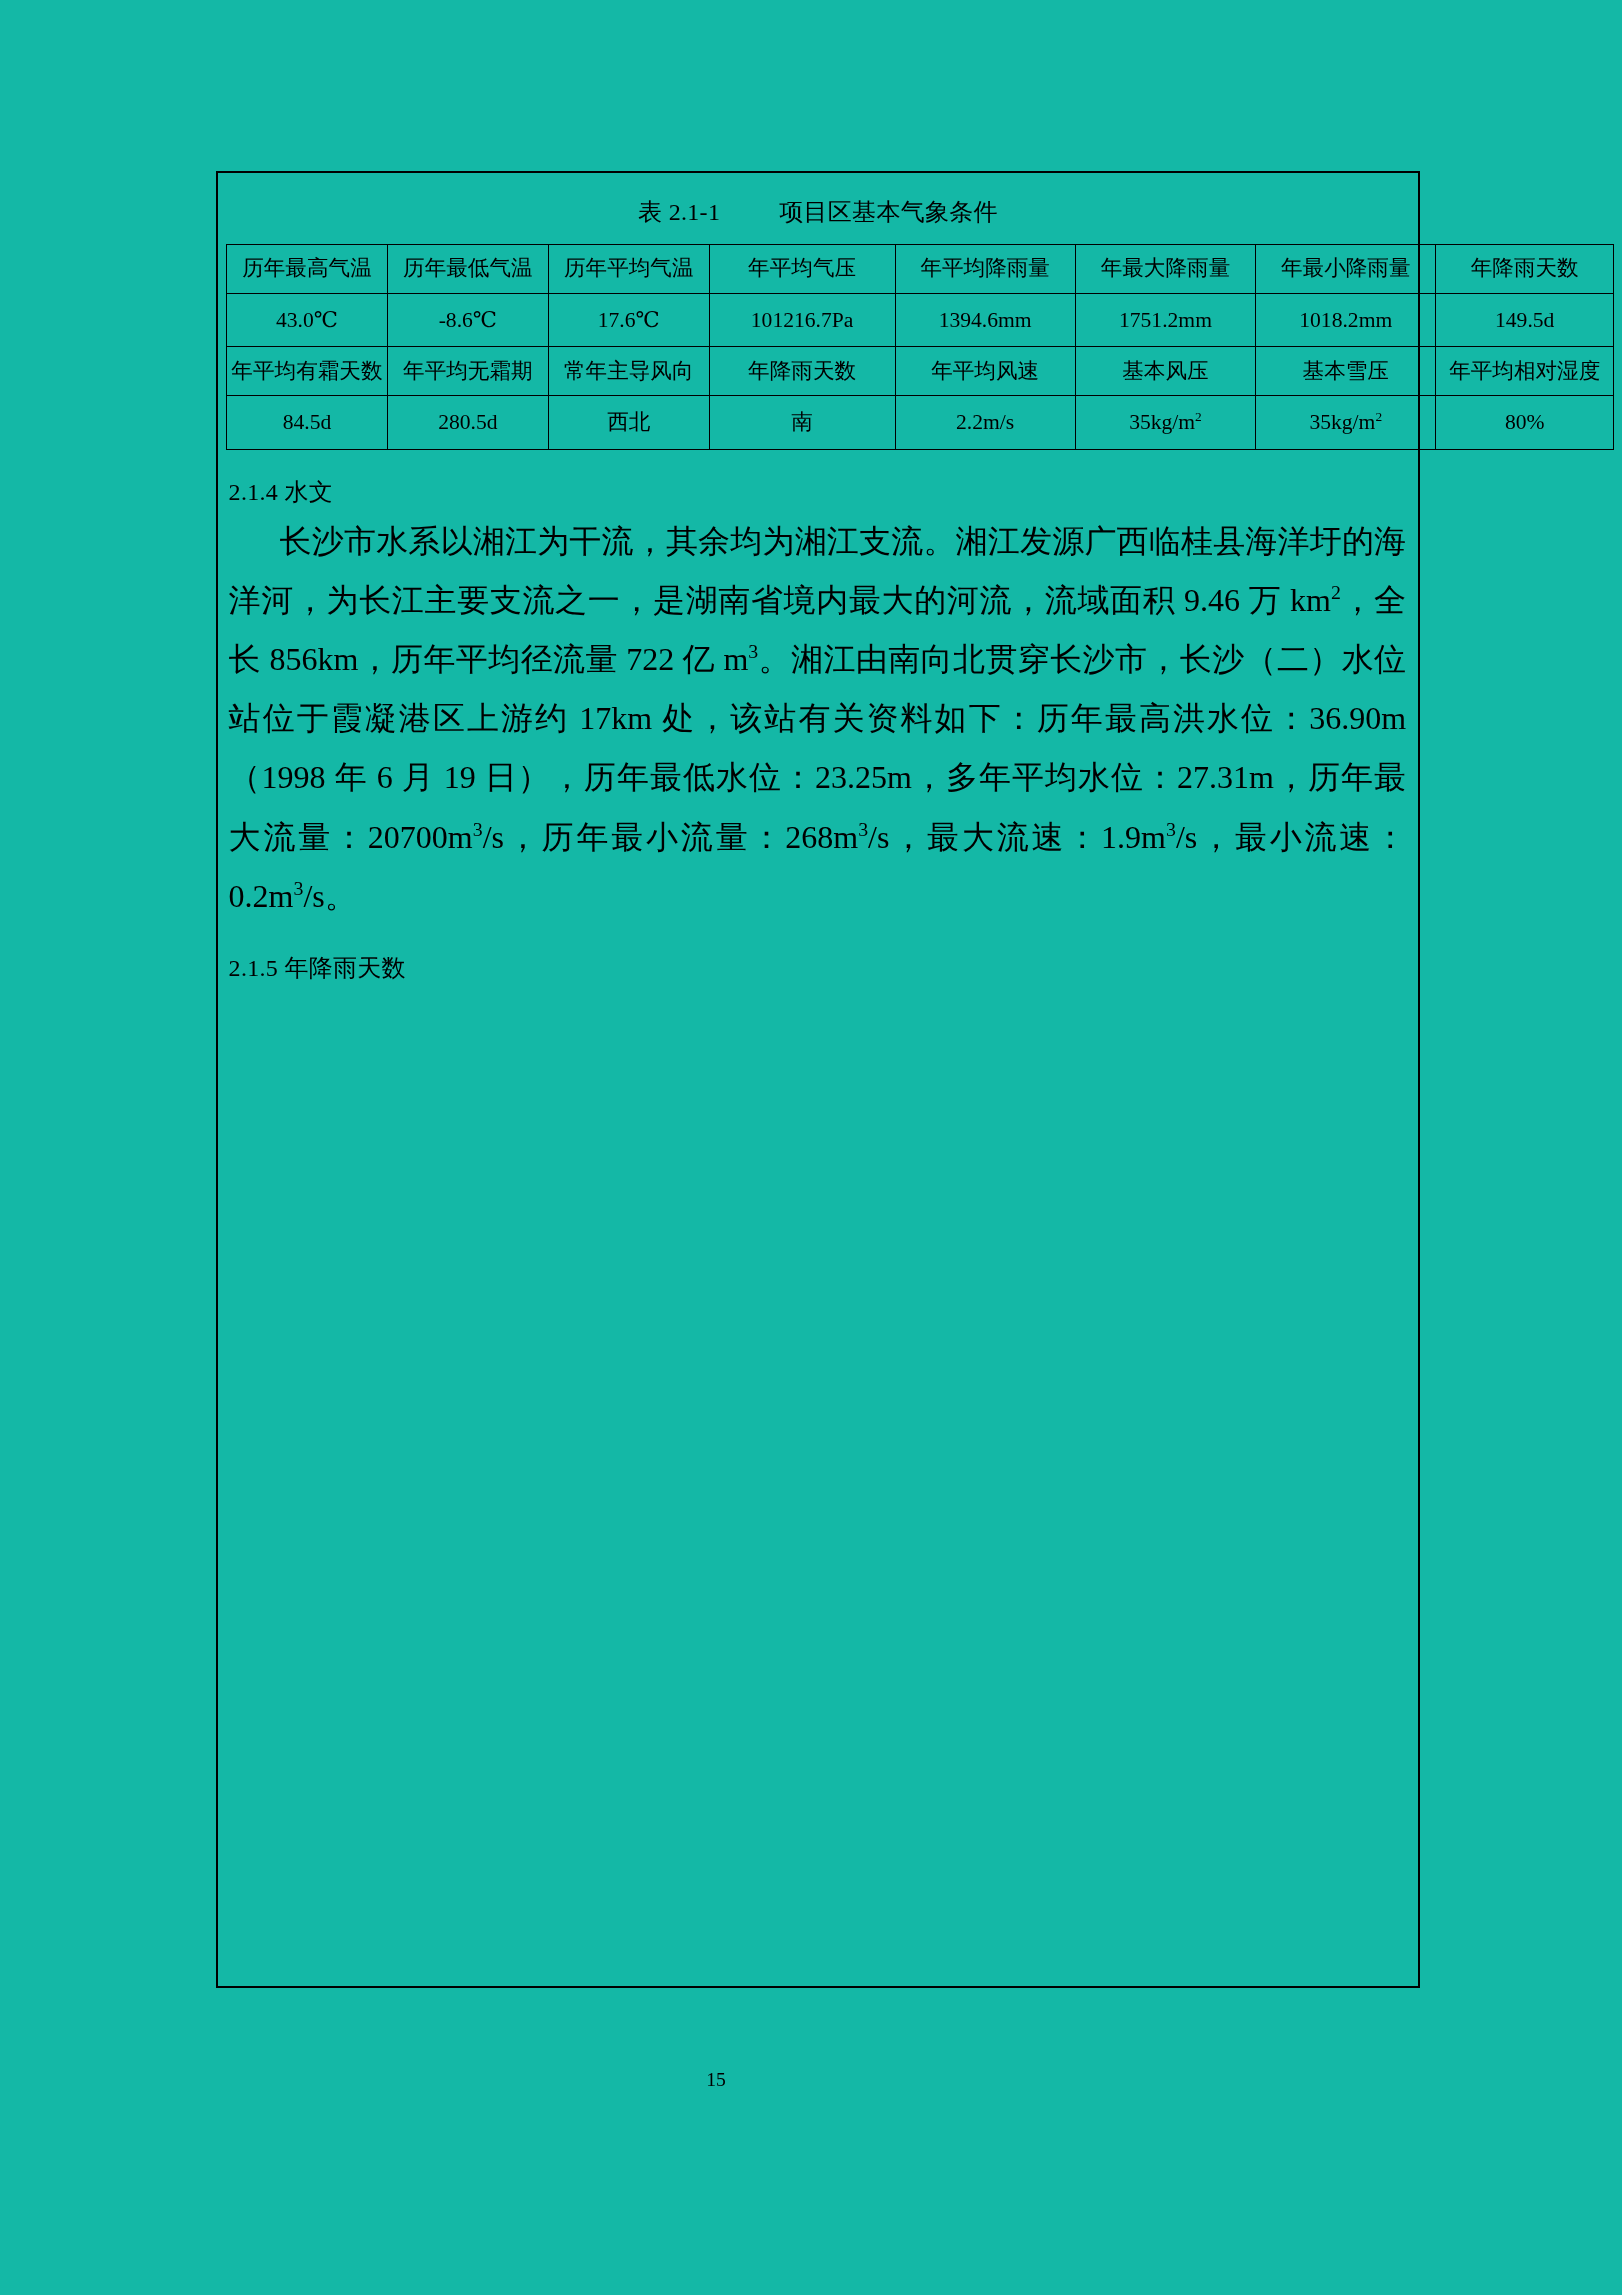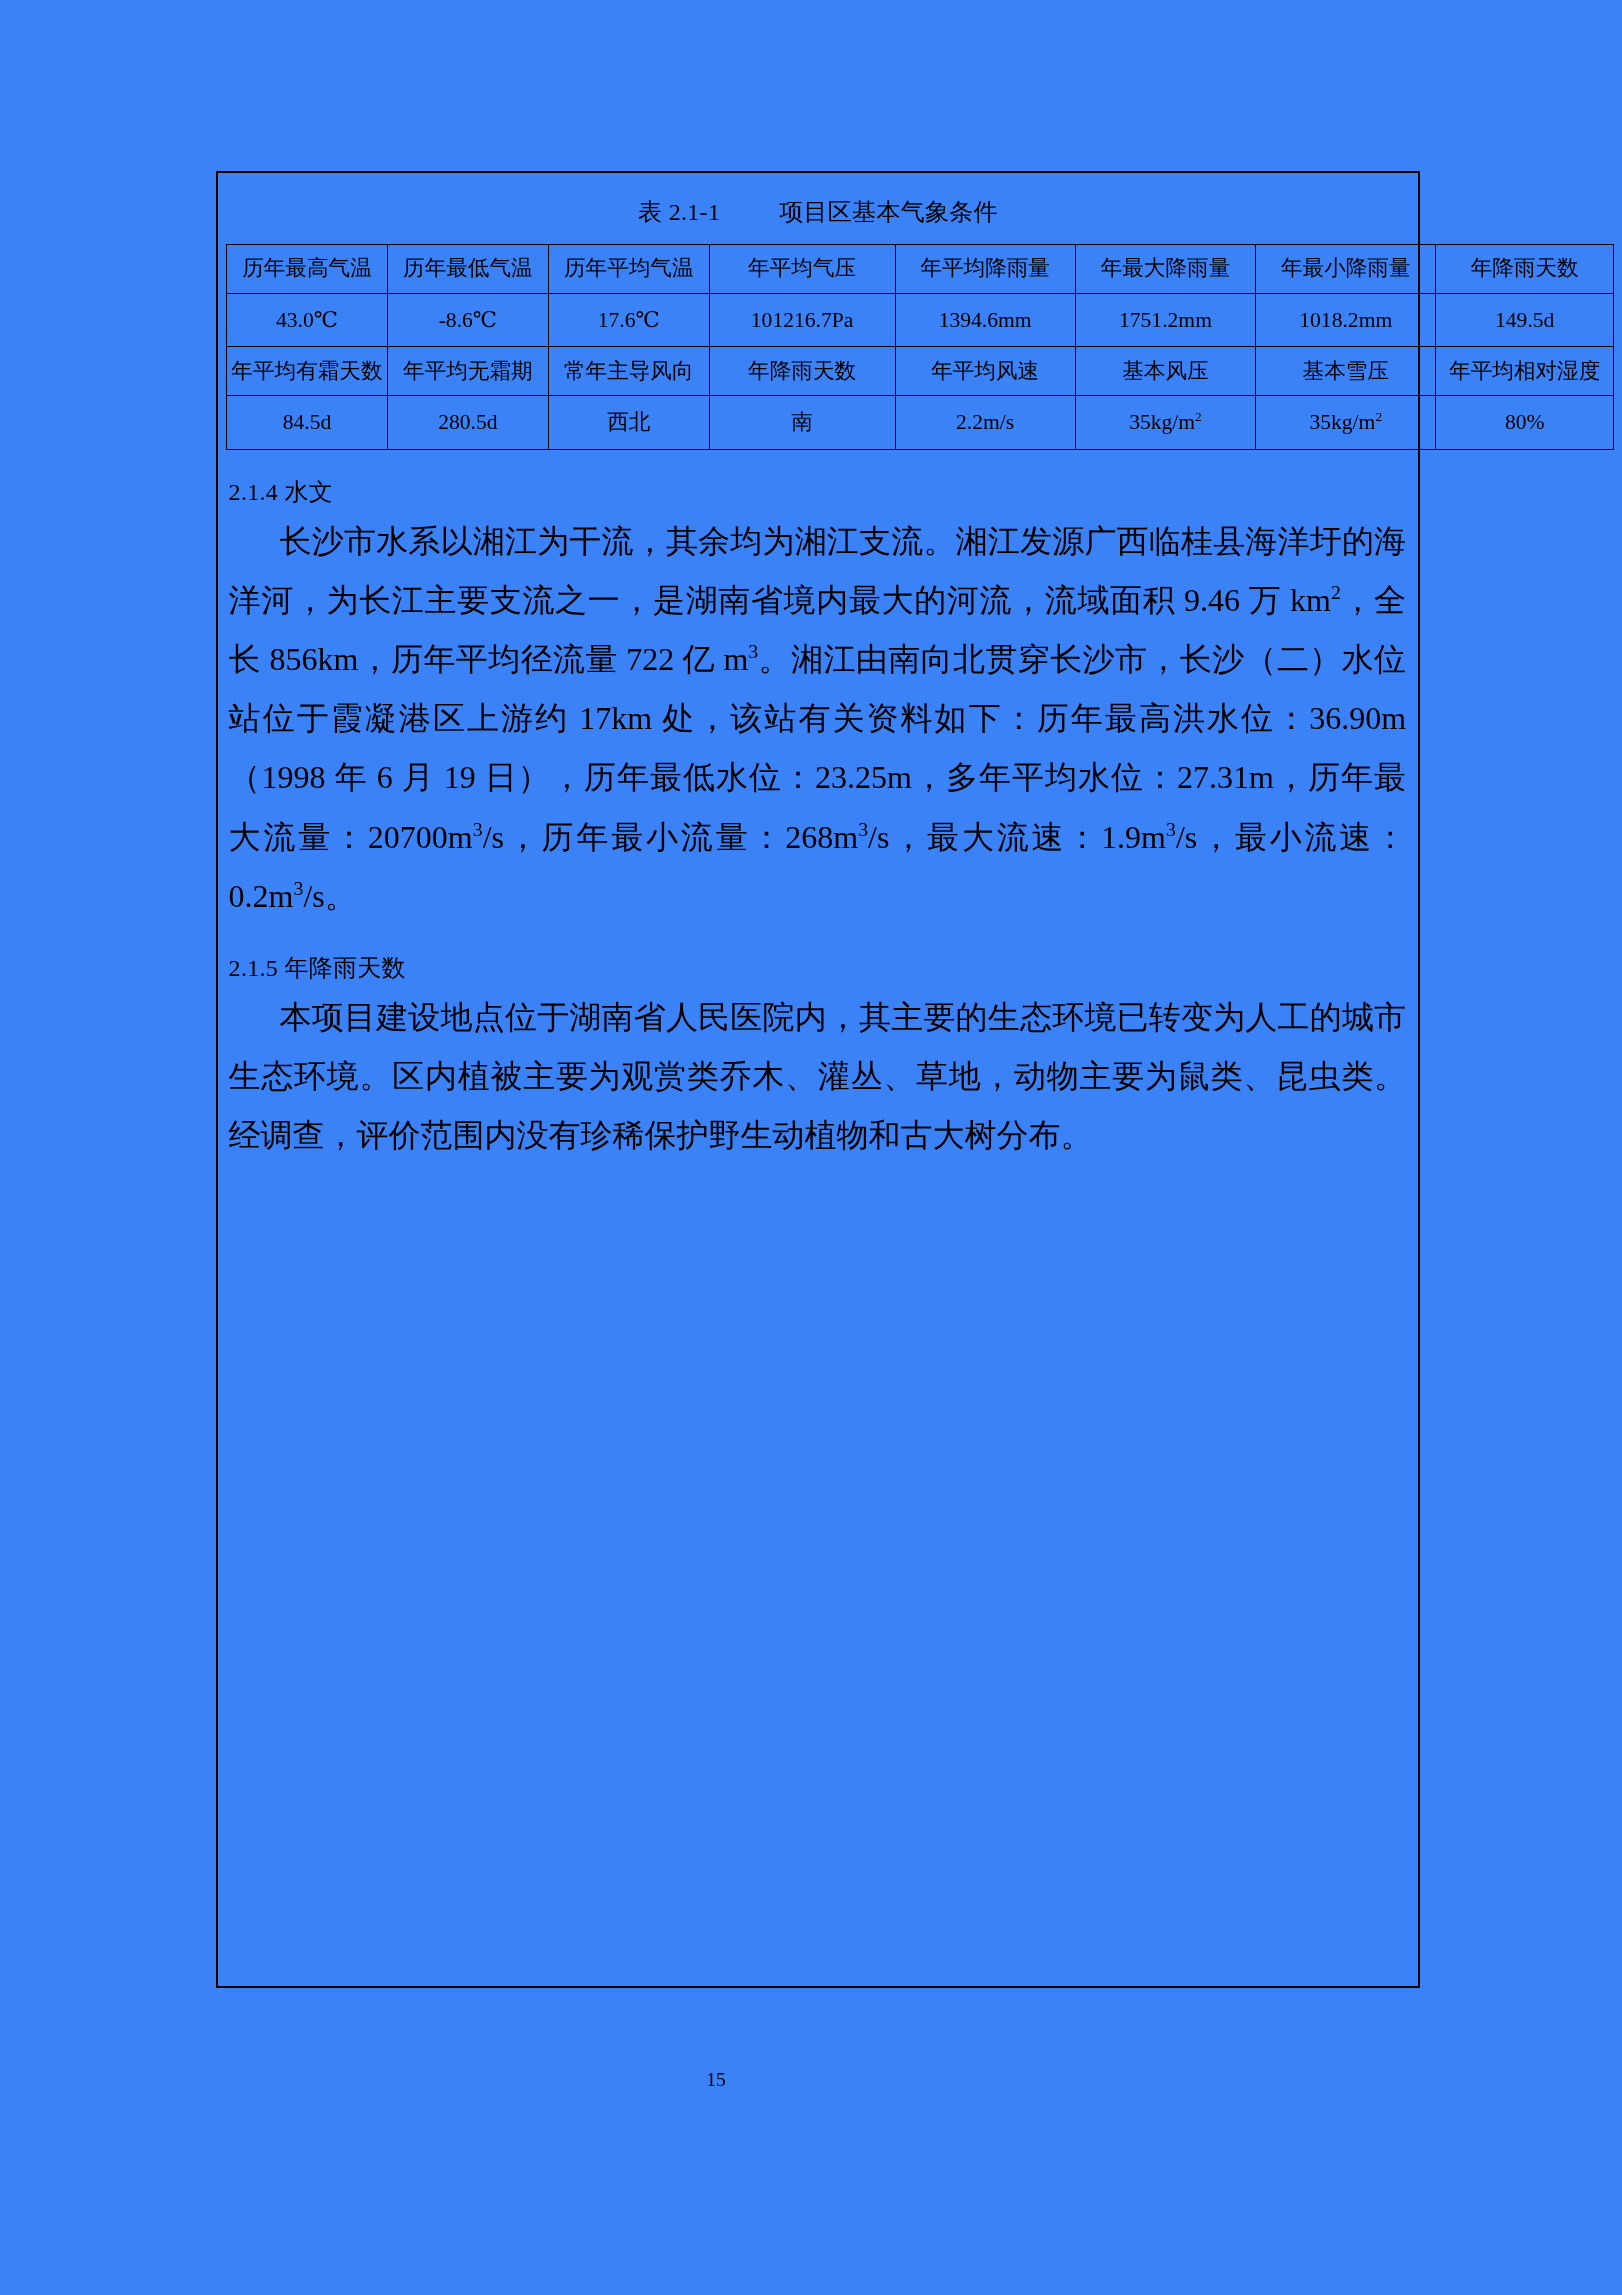--- a/index.html
+++ b/index.html
@@ -12,21 +12,21 @@
     height: 2295px;
     font-family: "Liberation Serif", "DejaVu Serif", serif;
     color: #000000;
     position: relative;
   }
   .page {
     position: absolute;
     left: 0; top: 0;
     width: 1622px;
     height: 2295px;
-    background: #3b82f6;
+    background: #14b8a6;
   }
   .page-border {
     position: absolute;
     left: 216px;
     top: 171px;
     width: 1204px;
     height: 1817px;
     border: 2px solid #000000;
     box-sizing: border-box;
   }
@@ -165,19 +165,18 @@
           <td class="val sup-cell">35kg/m<sup>2</sup></td>
           <td class="val">80%</td>
         </tr>
       </tbody>
     </table>
 
     <h4 class="section">2.1.4 水文</h4>
     <p class="body sup-para">长沙市水系以湘江为干流，其余均为湘江支流。湘江发源广西临桂县海洋圩的海洋河，为长江主要支流之一，是湖南省境内最大的河流，流域面积 9.46 万 km<sup>2</sup>，全长 856km，历年平均径流量 722 亿 m<sup>3</sup>。湘江由南向北贯穿长沙市，长沙（二）水位站位于霞凝港区上游约 17km 处，该站有关资料如下：历年最高洪水位：36.90m（1998 年 6 月 19 日），历年最低水位：23.25m，多年平均水位：27.31m，历年最大流量：20700m<sup>3</sup>/s，历年最小流量：268m<sup>3</sup>/s，最大流速：1.9m<sup>3</sup>/s，最小流速：0.2m<sup>3</sup>/s。</p>
 
     <h4 class="section">2.1.5 年降雨天数</h4>
-    <p class="body sup-para">本项目建设地点位于湖南省人民医院内，其主要的生态环境已转变为人工的城市生态环境。区内植被主要为观赏类乔木、灌丛、草地，动物主要为鼠类、昆虫类。经调查，评价范围内没有珍稀保护野生动植物和古大树分布。</p>
 
   </div>
 
   <div class="page-number">15</div>
 </div>
 
 
 </body></html>

